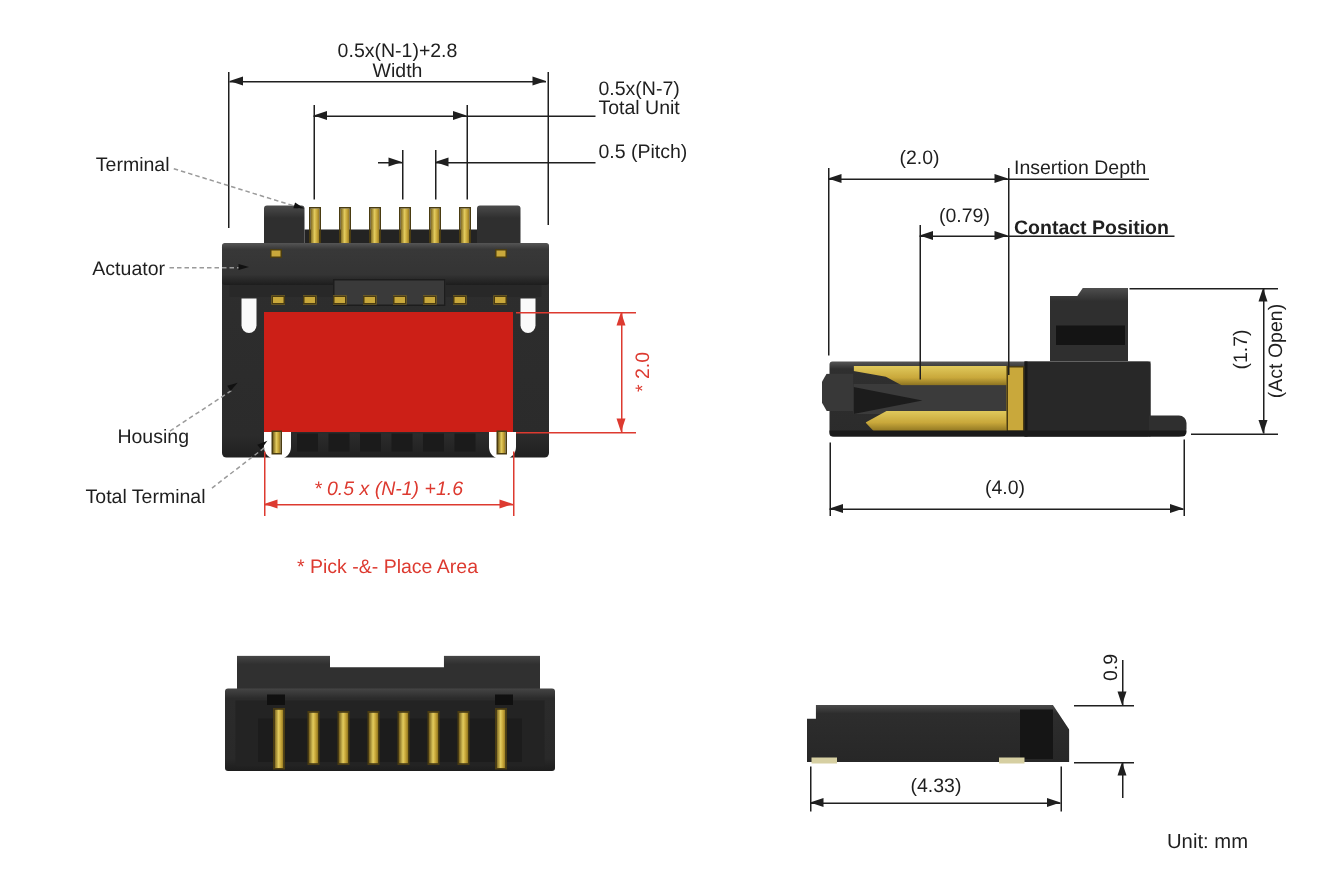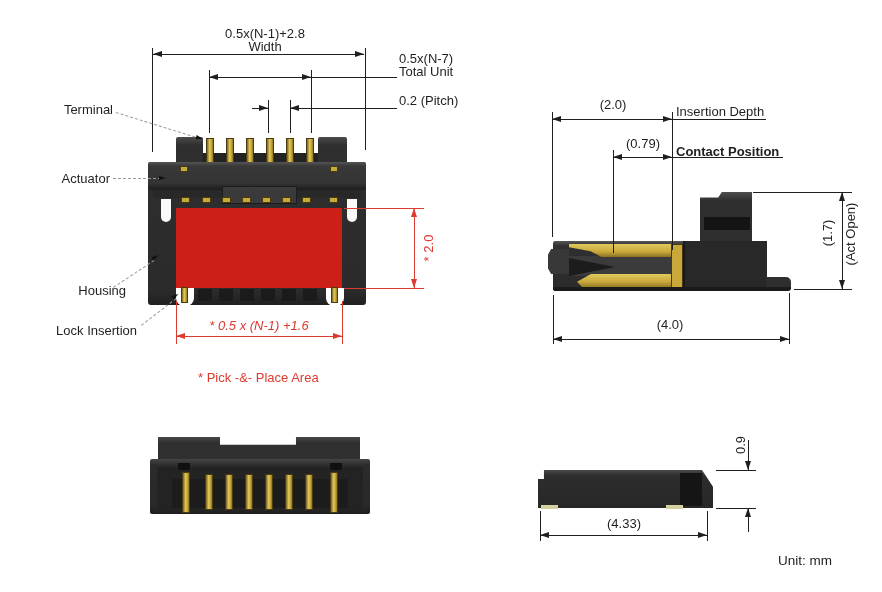--- a/index.html
+++ b/index.html
@@ -117,26 +117,26 @@
     <div class="ah sm r" style="left:159px;top:175.5px;"></div>
     <div class="ldr" style="left:113px;top:287px;width:49px;transform:rotate(-33.4deg);"></div>
     <div class="ah sm r" style="left:152px;top:255px;transform:rotate(-33deg);"></div>
     <div class="ldr" style="left:141px;top:325px;width:44px;transform:rotate(-37.6deg);"></div>
     <div class="ah sm r" style="left:172px;top:294px;transform:rotate(-38deg);"></div>
 
     <div class="t ct" style="left:265px;top:26px;">0.5x(N-1)+2.8</div>
     <div class="t ct" style="left:265px;top:39px;">Width</div>
     <div class="t" style="left:399px;top:51px;">0.5x(N-7)</div>
     <div class="t" style="left:399px;top:64px;">Total Unit</div>
-    <div class="t" style="left:399px;top:93px;">0.2 (Pitch)</div>
+    <div class="t" style="left:399px;top:93px;">0.5 (Pitch)</div>
 
     <div class="t rt" style="right:769px;top:102px;">Terminal</div>
     <div class="t rt" style="right:772px;top:171px;">Actuator</div>
     <div class="t rt" style="right:756px;top:283px;">Housing</div>
-    <div class="t rt" style="right:745px;top:323px;">Lock Insertion</div>
+    <div class="t rt" style="right:745px;top:323px;">Total Terminal</div>
 
     <div class="vt red" style="left:428px;top:248px;">* 2.0</div>
     <div class="t ct red" style="left:259px;top:318px;font-style:italic;">* 0.5 x (N-1) +1.6</div>
     <div class="t red" style="left:198px;top:370px;">* Pick -&amp;- Place Area</div>
   </div>
 
   <div>
 
     <div class="part" style="left:553px;top:241px;width:214px;height:50px;background:linear-gradient(180deg,#565656,#2f2f2f 10%,#2b2b2b);border-radius:2px;"></div>
     <div class="part" style="left:548px;top:249px;width:21px;height:25px;background:#383838;clip-path:polygon(15% 0,100% 0,100% 100%,15% 100%,0 78%,0 22%);"></div>

